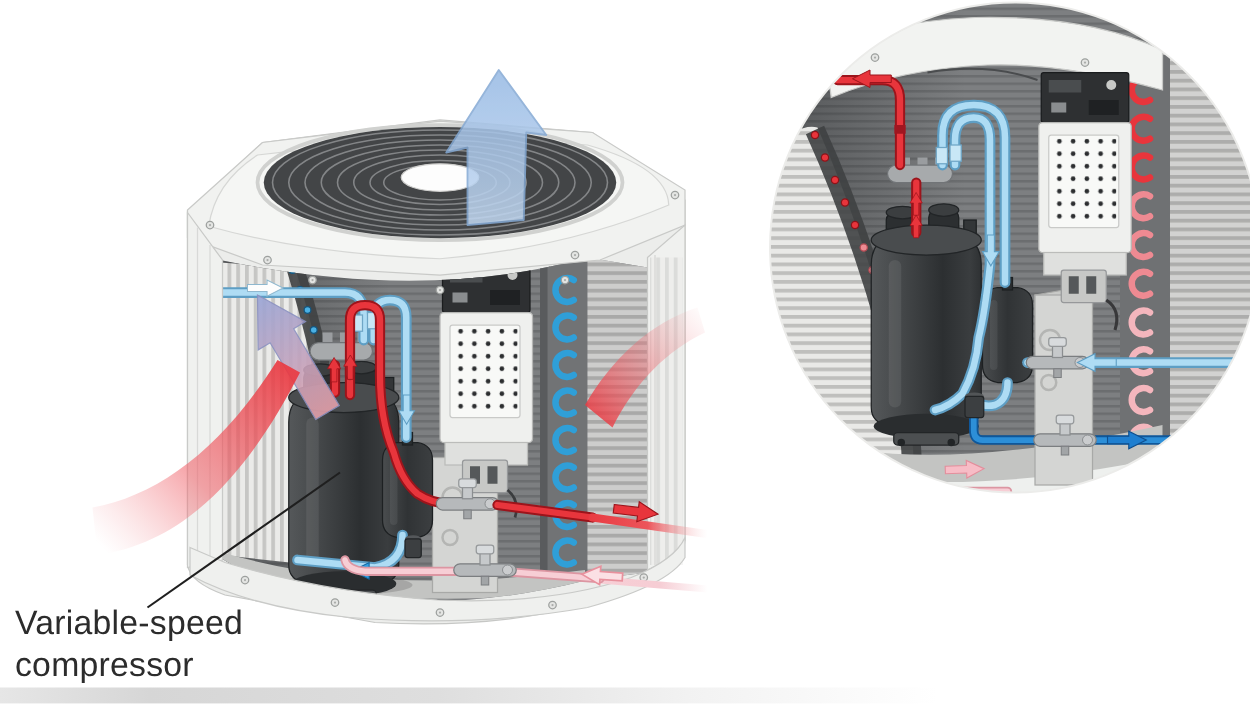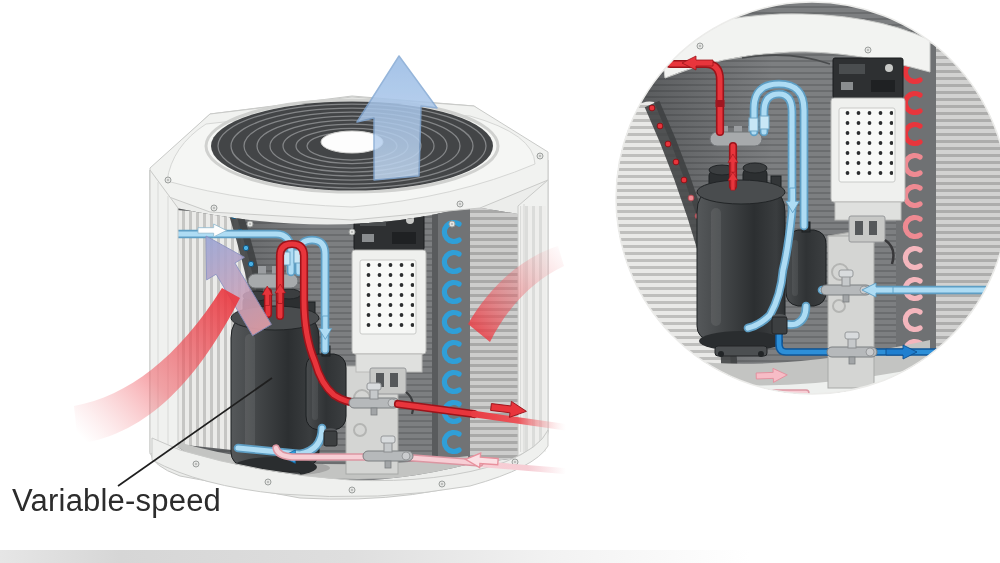--- a/index.html
+++ b/index.html
@@ -12,21 +12,21 @@
   .od{stroke:#0f579a;stroke-width:7.6}.id{stroke:#2d8fd8;stroke-width:4.6}
   .op{stroke:#dc96a2;stroke-width:7.4}.ip{stroke:#f7ced5;stroke-width:4.4}
   .arr-red{fill:#e8353c;stroke:#9c141b;stroke-width:.8}
   .arr-lb{fill:#aedcf4;stroke:#5e9ec4;stroke-width:.9}
   .arr-db{fill:#1f7fd0;stroke:#0f4f8e;stroke-width:.9}
   .arr-db2{fill:#2f9fe0;stroke:#14659f;stroke-width:.9}
   .arr-pk{fill:#f7bcc6;stroke:#e38e9c;stroke-width:.9}
   .arr-pkh{fill:#fbe0e4;stroke:#e8919d;stroke-width:1.3}
   .arr-wh{fill:#fdfdfd;stroke:#8fb8cf;stroke-width:.9}
   .slv{fill:#c8e7f6;stroke:#6fa6c6;stroke-width:1}
-  .caption{position:absolute;left:12px;top:482px;font-size:31px;line-height:1.25;
+  .caption{position:absolute;left:12px;top:482px;font-size:27px;line-height:1.25;
            color:#2c2c2c;letter-spacing:.2px;}
   .bottombar{position:absolute;left:0;bottom:0;width:100%;height:13px;
      background:linear-gradient(90deg,#e6e6e6 0%,#d6d6d6 12%,#dedede 35%,#f2f2f2 55%,#ffffff 75%);}
 </style>
 </head>
 <body>
 
 <div class="stage">
 <svg width="1000" height="563" viewBox="0 0 1000 563">
   <defs>
@@ -402,16 +402,16 @@
       <use href="#arU" class="arr-red" transform="translate(728,172) scale(.7)"></use>
       <use href="#arD" class="arr-lb" transform="translate(786,188) scale(.95)"></use>
       <use href="#arL" class="arr-lb" transform="translate(862,283)"></use>
       <use href="#arR" class="arr-db" transform="translate(886,345)"></use>
       <use href="#arR" class="arr-pk" transform="translate(756,369) rotate(-2)"></use>
     </g>
     <circle cx="812" cy="198" r="196" fill="none" stroke="#ececea" stroke-width="1.5"></circle>
   </g>
 </svg>
 
-<div class="caption"><span>Variable-speed</span><br></div>
+<div class="caption"><span>Variable-speed</span><br><span>compressor</span></div>
 
 <div class="bottombar"></div>
 </div>
 
 </body></html>

